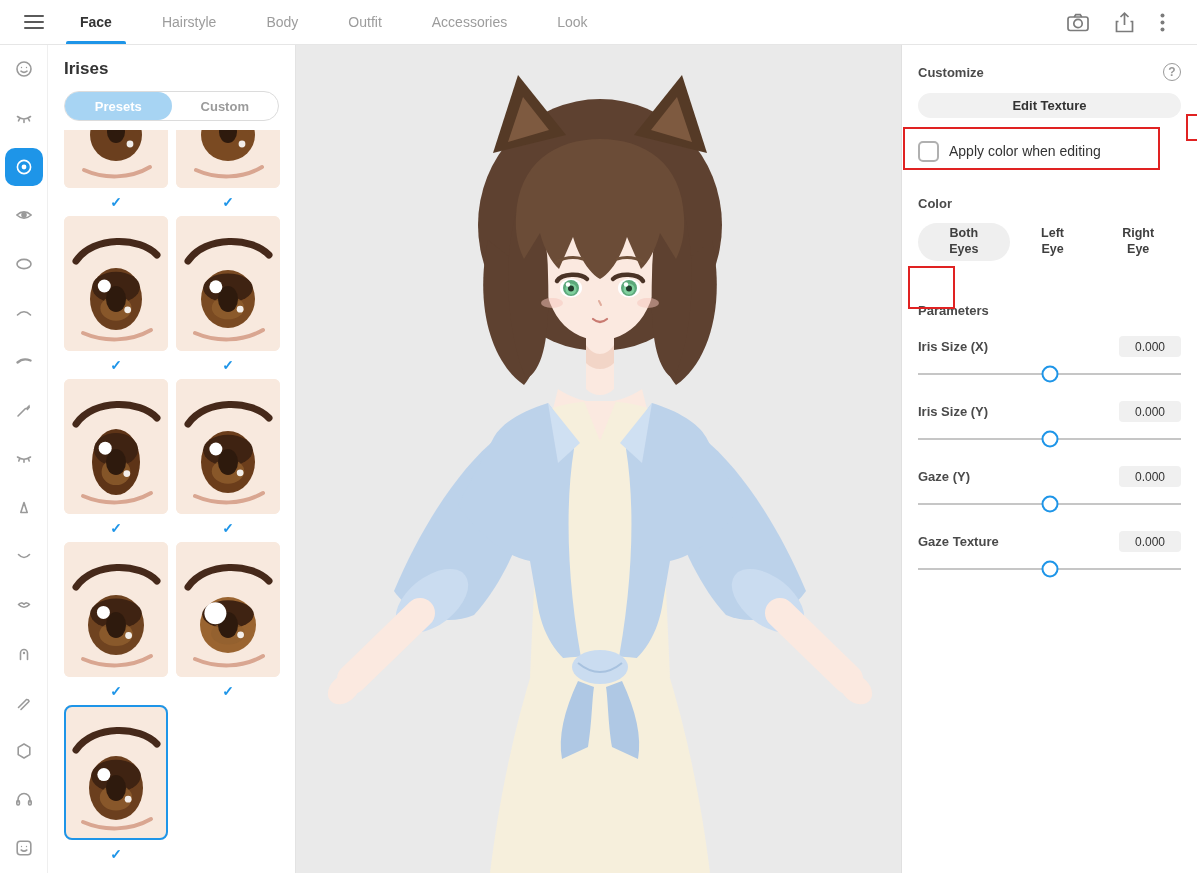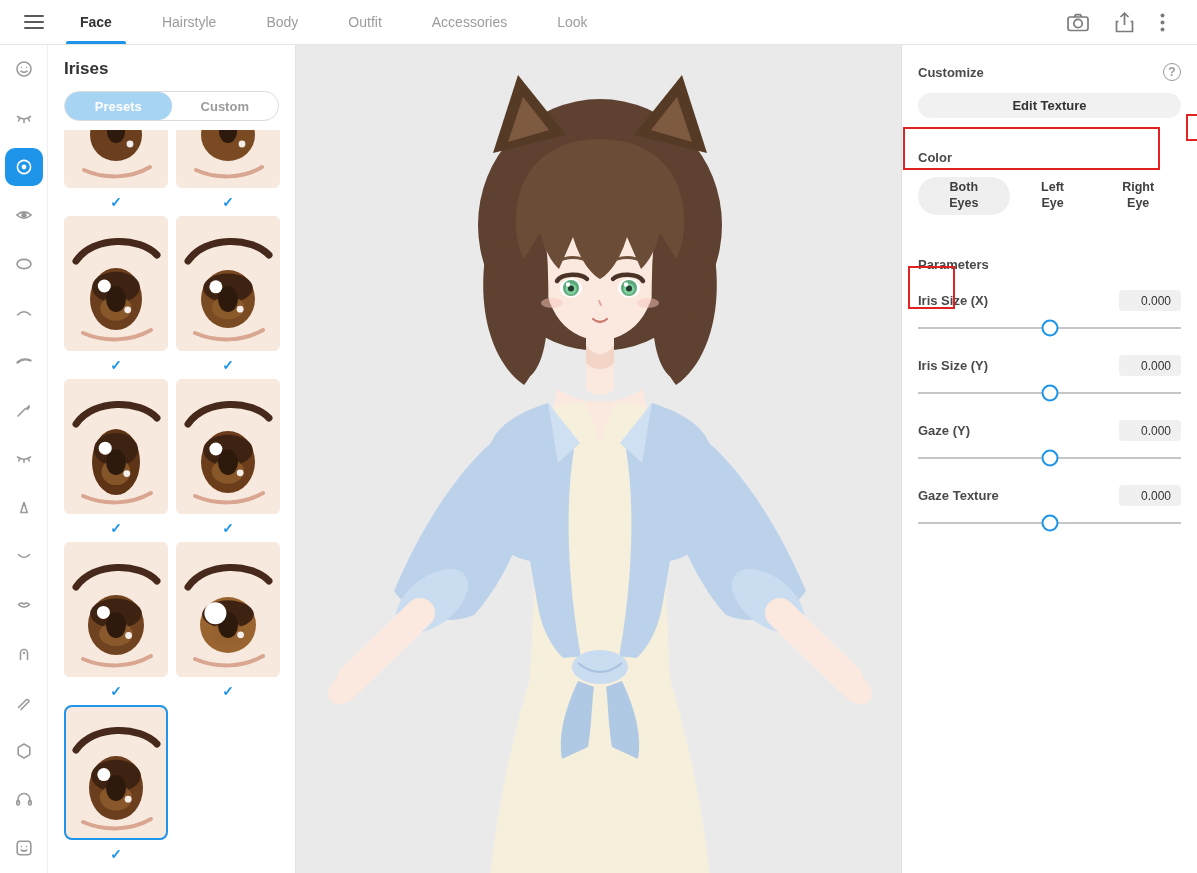--- a/index.html
+++ b/index.html
@@ -109,21 +109,21 @@
   .hex-pill{
     flex:1; height:26px; border-radius:13px; background:#F0F0F0; display:flex; align-items:center;
     justify-content:center; font-size:12px; font-weight:700; color:#333; cursor:pointer;
   }
   .params-label{ margin-top:42px; }
   .param{ margin-top:18px; }
   .param-head{ display:flex; justify-content:space-between; align-items:center; }
   .param-name{ font-size:13px; font-weight:700; color:#4a4a4a; }
   .param-value{
     width:62px; height:21px; background:#F0F0F0; border-radius:4px; font-size:12px; color:#333;
-    display:flex; align-items:center; justify-content:flex-end; padding-right:10px;
+    display:flex; align-items:center; justify-content:flex-end; padding-right:16px;
   }
   .slider{ position:relative; height:18px; margin-top:8px; cursor:pointer; }
   .slider .track{ position:absolute; left:0; right:0; top:50%; height:2px; background:#C6C6C6; transform:translateY(-50%); }
   .slider .thumb{
     position:absolute; top:50%; width:17px; height:17px; background:#fff;
     border:2.5px solid var(--accent); border-radius:50%; transform:translate(-50%,-50%);
   }
 
   
   .annotation{ position:absolute; border:2.5px solid var(--ann); z-index:20; pointer-events:none; }
@@ -509,20 +509,24 @@
   </svg>
 </main>
 
 <aside class="inspector">
   <div class="insp-head">
     <span class="section-label">Customize</span>
     <button class="help">?</button>
   </div>
   <button class="edit-btn">Edit Texture</button>
 
+  <div class="apply-row">
+    <span class="checkbox"></span>
+    <span class="apply-label">Apply color when editing</span>
+  </div>
 
   <div class="section-label color-label">Color</div>
   <div class="targets">
     <button class="target pill">Both Eyes</button>
     <button class="target plain">Left Eye</button>
     <button class="target plain">Right Eye</button>
   </div>
 
 
   <div class="section-label params-label">Parameters</div>

